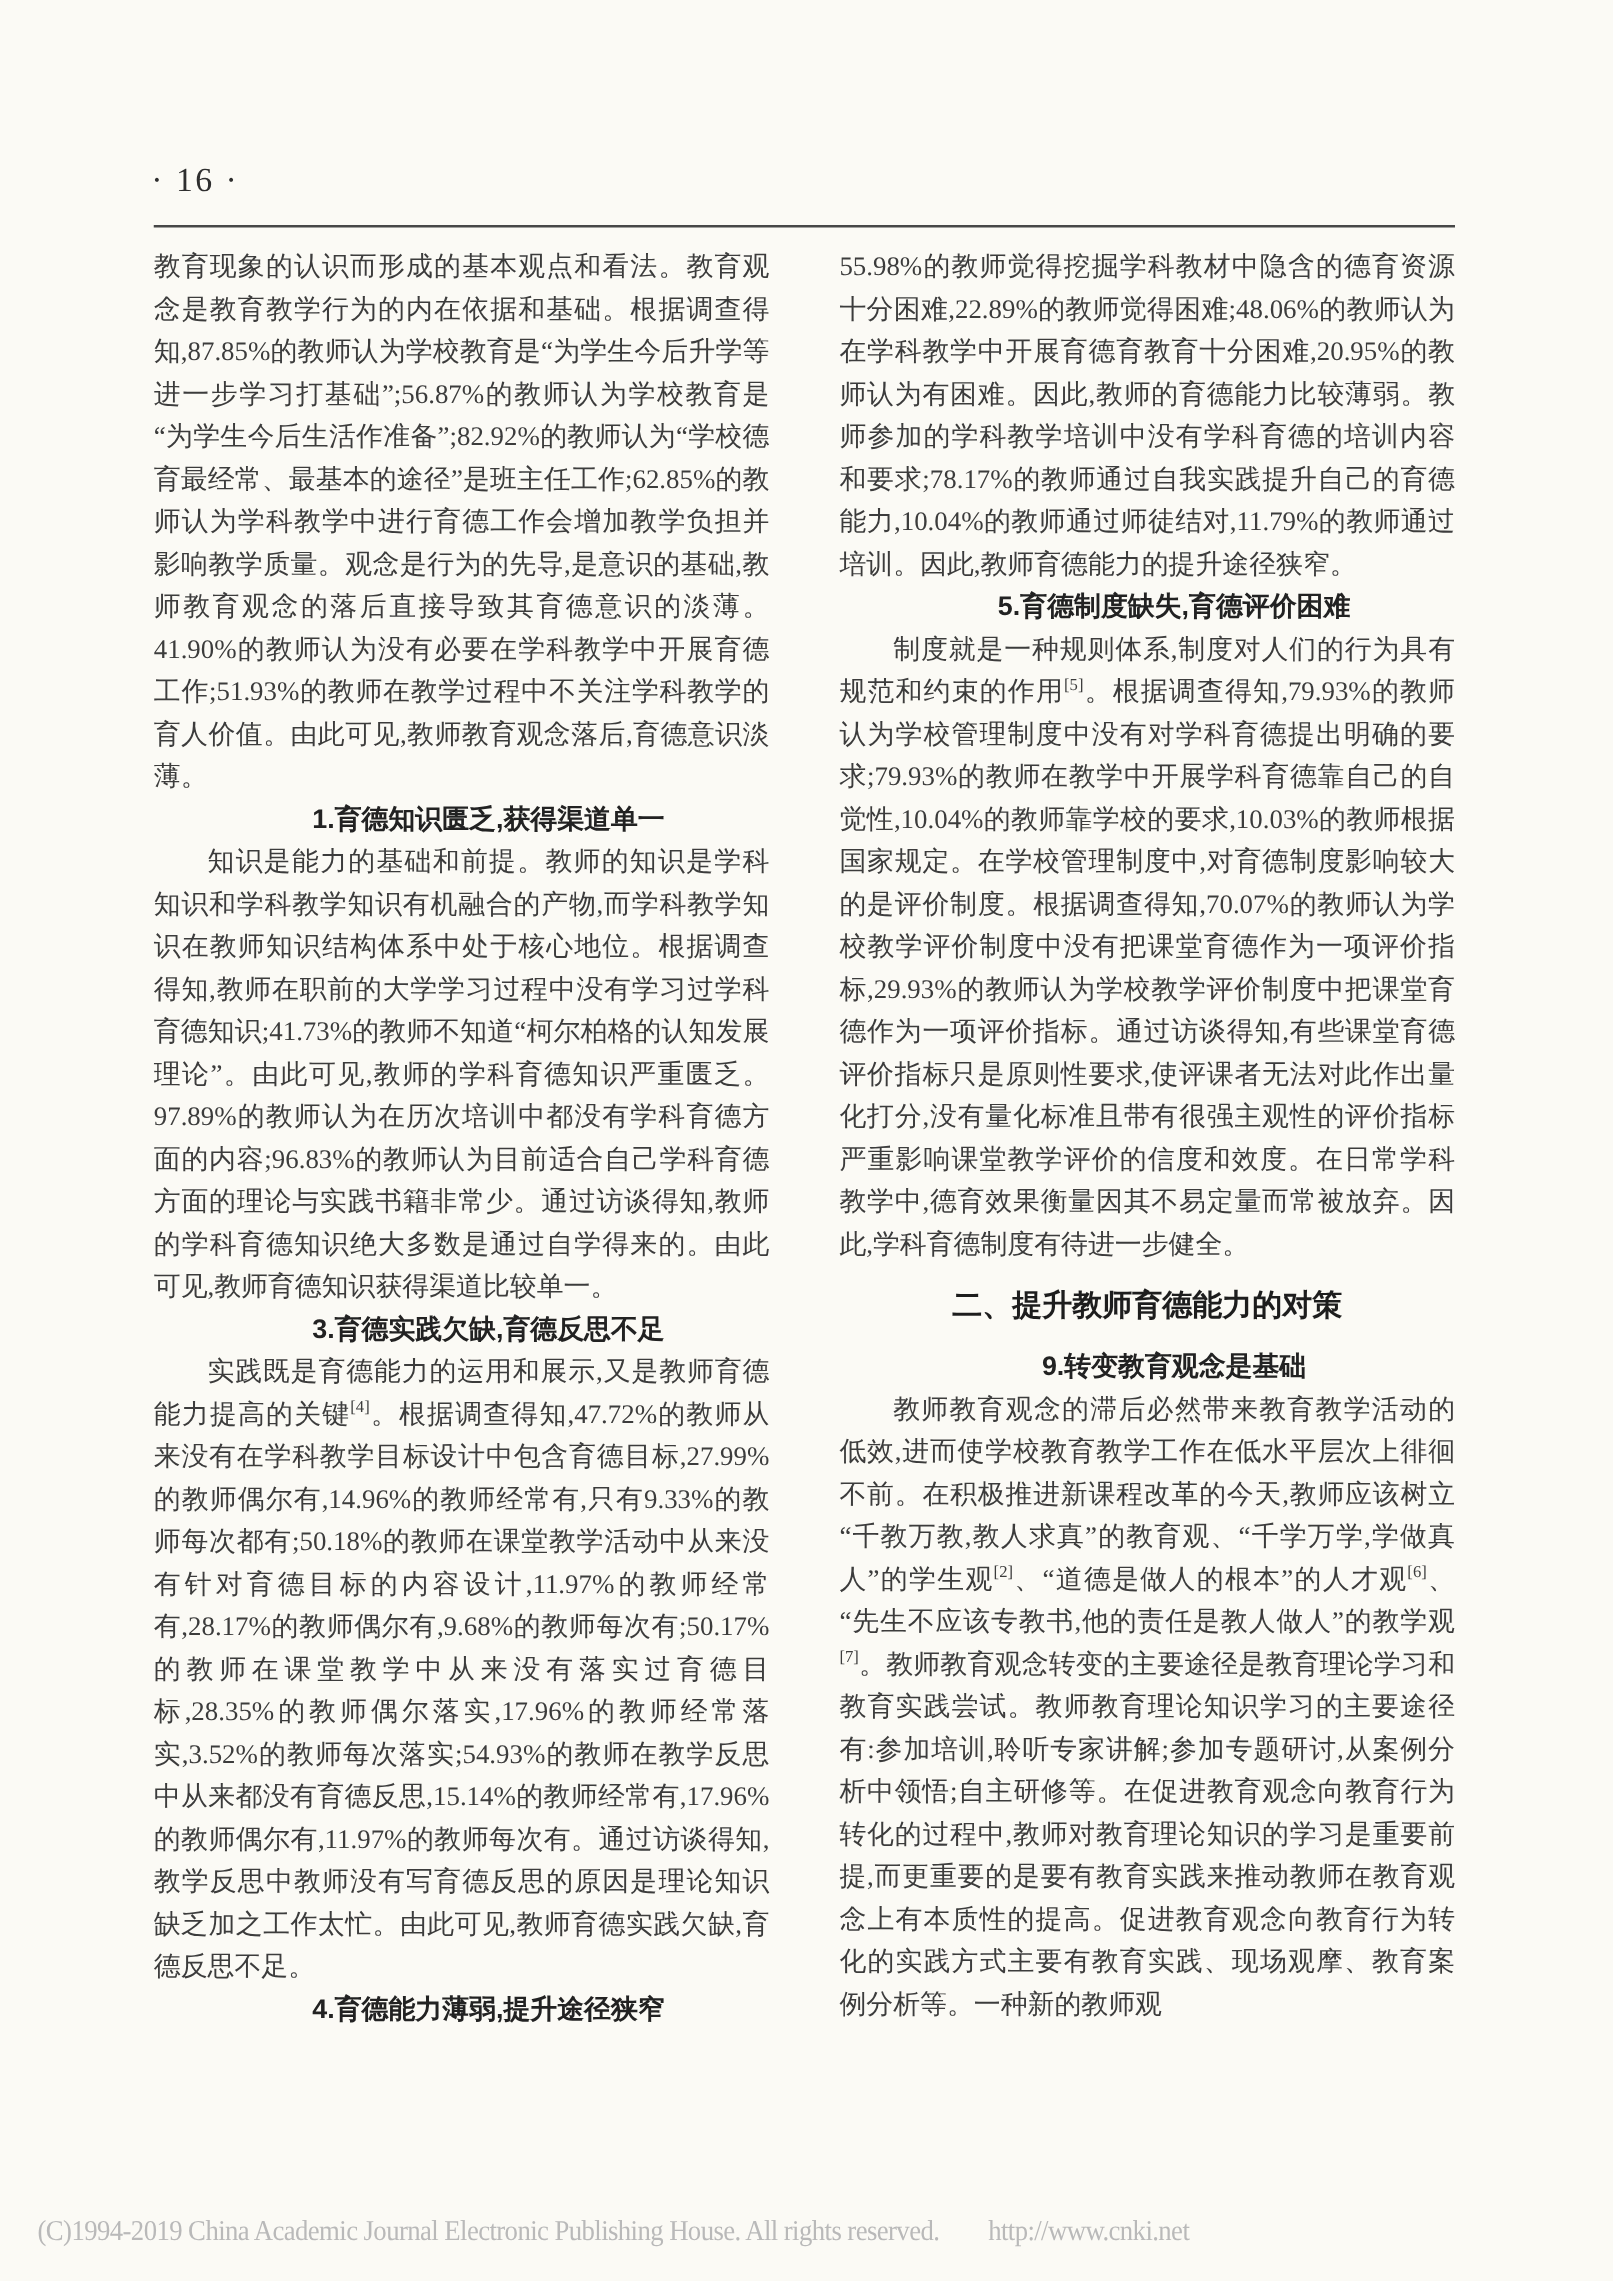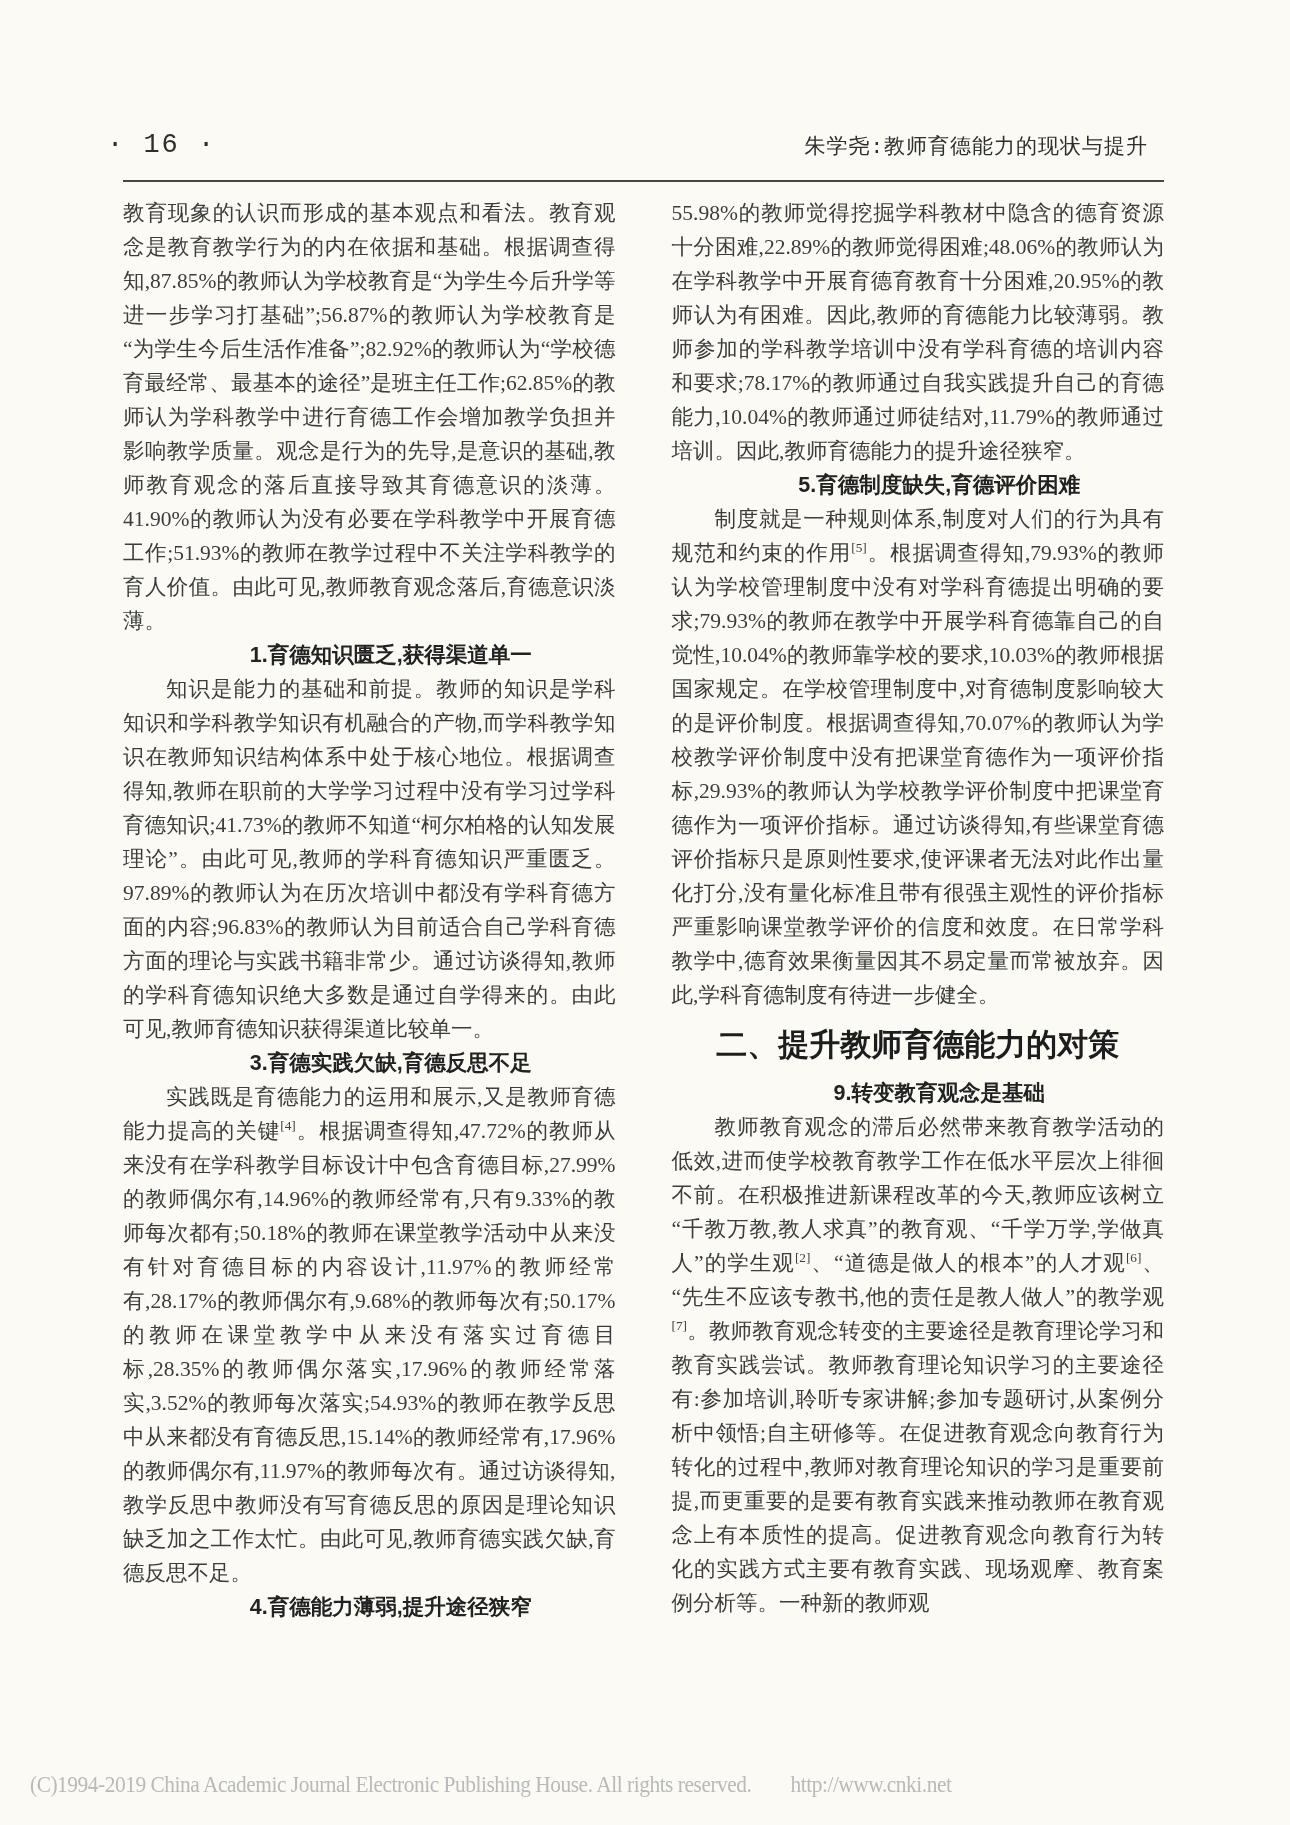--- a/index.html
+++ b/index.html
@@ -9,22 +9,22 @@
     font-family: "Liberation Serif", "DejaVu Serif", serif;
     color: #3c3c3c;
     position: relative;
     overflow: hidden;
   }
   .page { position: absolute; inset: 0; }
 
   
   .header {
     position: absolute;
-    left: 107px; width: 1041px; top: 112px; height: 48px;
-    display: flex; justify-content: space-between; align-items: flex-end; font-family: Liberation Mono, monospace;
+    left: 121px; width: 1041px; top: 112px; height: 48px;
+    display: flex; justify-content: space-between; align-items: flex-end;
   }
   .page-number {
     font-size: 27px; color: #2e2e2e; letter-spacing: 2px;
   }
   .running-title {
     font-size: 21px; color: #2e2e2e; letter-spacing: 1px;
   }
   .header-rule {
     position: absolute;
     left: 123px; width: 1041px; top: 180px; height: 2px;
@@ -55,21 +55,21 @@
     color: #222;
     font-family: "Liberation Sans", "DejaVu Sans", sans-serif;
     text-align: center;
   }
   .col p.section-title {
     text-indent: 0;
     text-align: center;
     font-weight: bold;
     color: #1d1d1d;
     font-family: "Liberation Sans", "DejaVu Sans", sans-serif;
-    font-size: 31px;
+    font-size: 24px;
     margin: 16px 0 14px 0;
   }
   .col sup { font-size: 0.62em; line-height: 0; vertical-align: super; }
 
   
   .footer {
     position: absolute;
     left: 30px; top: 1772px;
     white-space: nowrap;
     color: #b9b9b9;
@@ -80,21 +80,20 @@
   }
   .footer .footer-url { margin-left: 42px; color: #b9b9b9; text-decoration: none; }
 </style>
 </head>
 <body>
 
 <div class="page">
 
   <div class="header">
     <span class="page-number">· 16 ·</span>
-    <span class="running-title">朱学尧:教师育德能力的现状与提升</span>
   </div>
   <div class="header-rule"></div>
 
   <div class="content">
     <div class="col">
         <p class="continuation">教育现象的认识而形成的基本观点和看法。教育观念是教育教学行为的内在依据和基础。根据调查得知,87.85%的教师认为学校教育是“为学生今后升学等进一步学习打基础”;56.87%的教师认为学校教育是“为学生今后生活作准备”;82.92%的教师认为“学校德育最经常、最基本的途径”是班主任工作;62.85%的教师认为学科教学中进行育德工作会增加教学负担并影响教学质量。观念是行为的先导,是意识的基础,教师教育观念的落后直接导致其育德意识的淡薄。41.90%的教师认为没有必要在学科教学中开展育德工作;51.93%的教师在教学过程中不关注学科教学的育人价值。由此可见,教师教育观念落后,育德意识淡薄。</p>
         <p class="heading">1.育德知识匮乏,获得渠道单一</p>
         <p class="body">知识是能力的基础和前提。教师的知识是学科知识和学科教学知识有机融合的产物,而学科教学知识在教师知识结构体系中处于核心地位。根据调查得知,教师在职前的大学学习过程中没有学习过学科育德知识;41.73%的教师不知道“柯尔柏格的认知发展理论”。由此可见,教师的学科育德知识严重匮乏。97.89%的教师认为在历次培训中都没有学科育德方面的内容;96.83%的教师认为目前适合自己学科育德方面的理论与实践书籍非常少。通过访谈得知,教师的学科育德知识绝大多数是通过自学得来的。由此可见,教师育德知识获得渠道比较单一。</p>
         <p class="heading">3.育德实践欠缺,育德反思不足</p>
         <p class="body">实践既是育德能力的运用和展示,又是教师育德能力提高的关键<sup>[4]</sup>。根据调查得知,47.72%的教师从来没有在学科教学目标设计中包含育德目标,27.99%的教师偶尔有,14.96%的教师经常有,只有9.33%的教师每次都有;50.18%的教师在课堂教学活动中从来没有针对育德目标的内容设计,11.97%的教师经常有,28.17%的教师偶尔有,9.68%的教师每次有;50.17%的教师在课堂教学中从来没有落实过育德目标,28.35%的教师偶尔落实,17.96%的教师经常落实,3.52%的教师每次落实;54.93%的教师在教学反思中从来都没有育德反思,15.14%的教师经常有,17.96%的教师偶尔有,11.97%的教师每次有。通过访谈得知,教学反思中教师没有写育德反思的原因是理论知识缺乏加之工作太忙。由此可见,教师育德实践欠缺,育德反思不足。</p>

